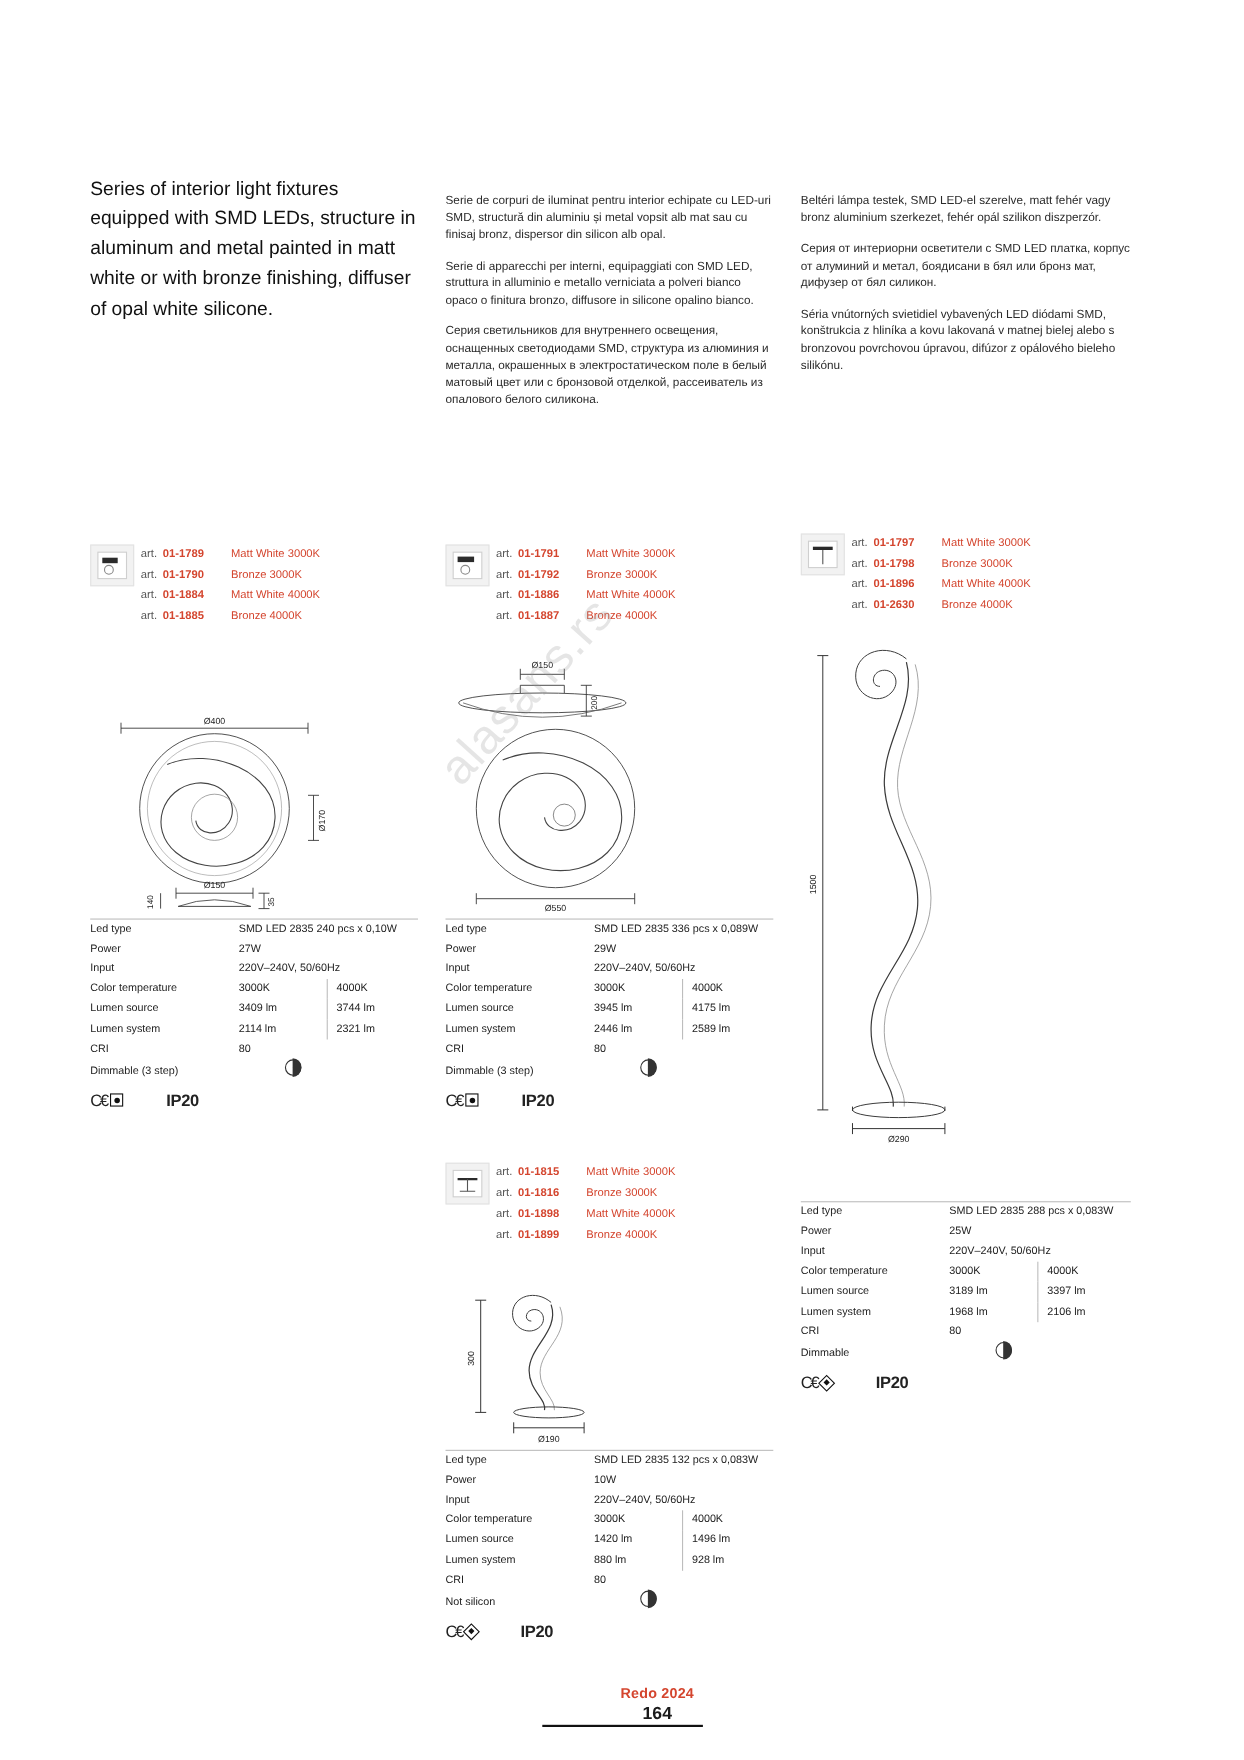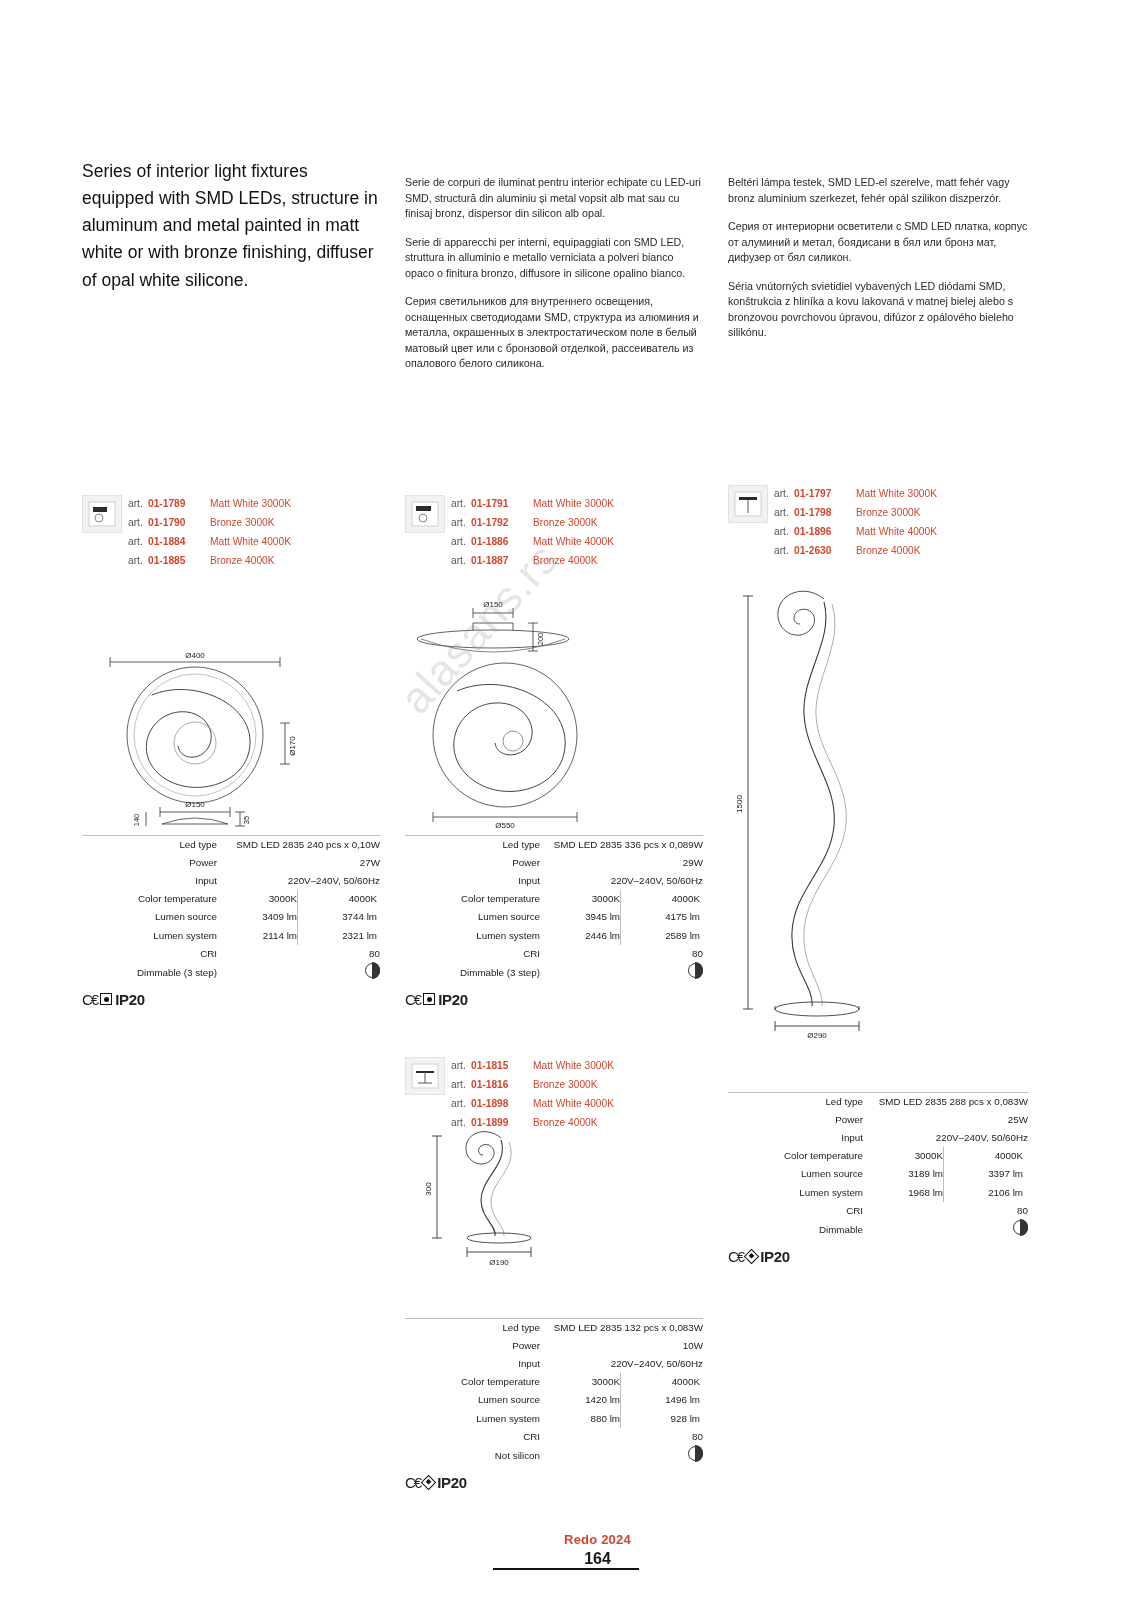--- a/index.html
+++ b/index.html
@@ -40,34 +40,34 @@
     position:absolute; left:0; top:0; width:40px; height:38px;
     background:#f2f2f2; border:1px solid #e2e2e2;
   }
   .artlist { margin-left:46px; }
   .artrow { display:flex; align-items:flex-start; font-size:10.2px; line-height:1.85; white-space:nowrap; }
   .artrow .lbl { color:#555; width:20px; }
   .artrow .code { color:#d4452e; font-weight:700; width:62px; }
   .artrow .desc { color:#d4452e; }
 
   
-  .spec { position:absolute; font-size:9.8px; color:#222;text-align:right; }
+  .spec { position:absolute; font-size:9.8px; color:#222; }
   .spec .srow { display:flex; line-height:1.85; }
   .spec .k { width:135px; color:#222; }
   .spec .v { flex:1; }
   .spec .v2 { width:80px; }
   .spec .topline { border-top:1px solid #bdbdbd; }
   .spec .vline { border-left:1px solid #bdbdbd; padding-left:8px; }
   .marks { margin-top:7px; display:flex; align-items:center; gap:3px; font-size:15px; font-weight:700; }
   .mark-ce { font-size:15px; letter-spacing:-2px; font-weight:400; }
   .mark-box { display:inline-block; width:12px; height:12px; border:1.6px solid #111; position:relative; }
   .mark-box:after { content:""; position:absolute; left:2.5px; top:2.5px; width:5px; height:5px; background:#111; border-radius:50%; }
   .mark-diamond { display:inline-block; width:11px; height:11px; border:1.6px solid #111; transform:rotate(45deg); position:relative; }
   .mark-diamond:after { content:""; position:absolute; left:2px; top:2px; width:4px; height:4px; background:#111; }
-  .mark-ip { font-size:15px; font-weight:700; letter-spacing:-0.3px; }
+  .mark-ip { font-size:15px; font-weight:700; letter-spacing:-0.3px;margin-left:36px; }
   .dimicon { width:15px; height:15px; border:1.3px solid #333; border-radius:50%; position:relative; display:inline-block; }
   .dimicon:after { content:""; position:absolute; right:-1.3px; top:-1.3px; width:8.5px; height:16.5px;
                    background:#333; border-radius:0 16px 16px 0; }
 
   
   .drawing { position:absolute; }
   .drawing svg { display:block; }
 
   
   .watermark {
@@ -448,21 +448,21 @@
           <span class="desc">Matt White 4000K</span>
         </div>
       <div class="artrow">
           <span class="lbl">art.</span>
           <span class="code">01-1899</span>
           <span class="desc">Bronze 4000K</span>
         </div>
     </div>
   </div>
 
-  <div class="drawing" style="left:405px; top:1114px;">
+  <div class="drawing" style="left:405px; top:1160px;">
     <svg width="300" height="160" viewBox="0 0 300 160">
       <g stroke="#333" fill="none" stroke-width="0.9">
 
         <path d="M96 24 C82 12, 62 18, 61 33 C60 48, 77 55, 86 46 C93 39, 87 28, 78 31 C72 33, 72 41, 78 41" stroke="#3a3a3a"></path>
 
         <path d="M96 26 C104 50, 76 64, 76 86 C76 104, 92 112, 90 122" stroke="#3a3a3a" stroke-width="1.1"></path>
         <path d="M104 28 C114 54, 86 66, 86 88 C86 104, 100 112, 99 122" stroke="#8a8a8a" stroke-width="0.7"></path>
 
         <ellipse cx="94" cy="124" rx="32" ry="5" stroke="#3a3a3a"></ellipse>
 

